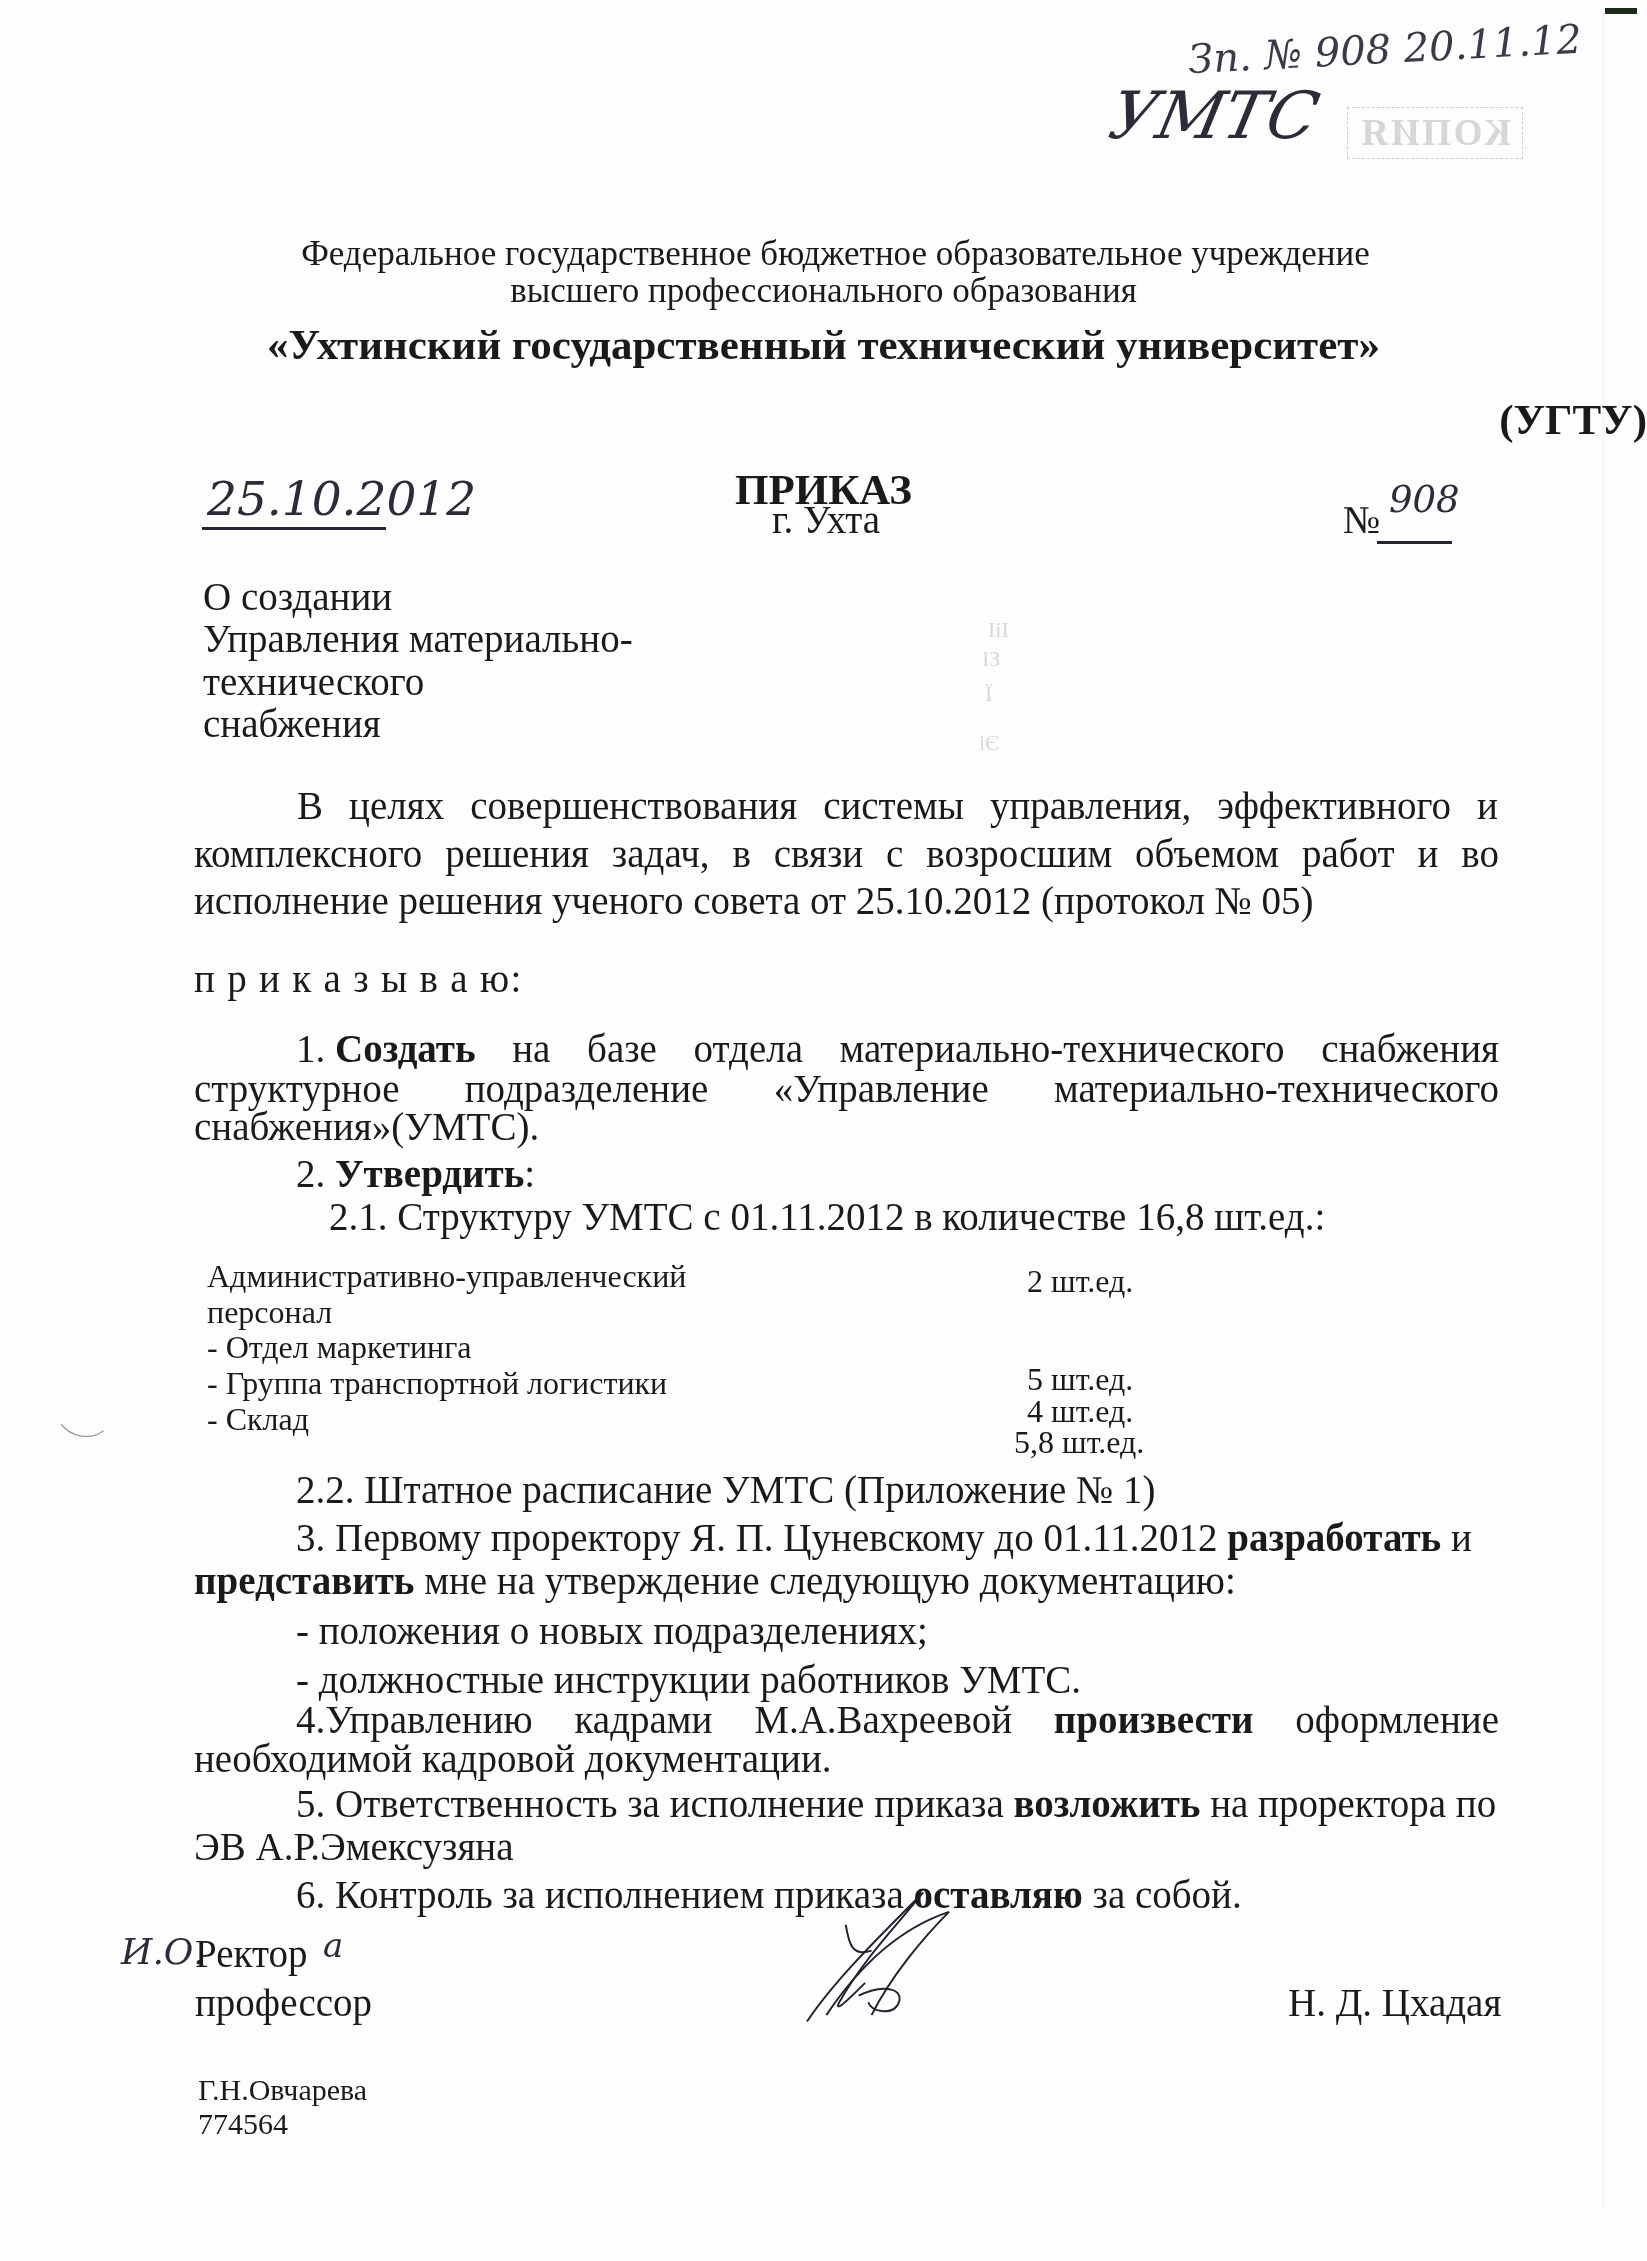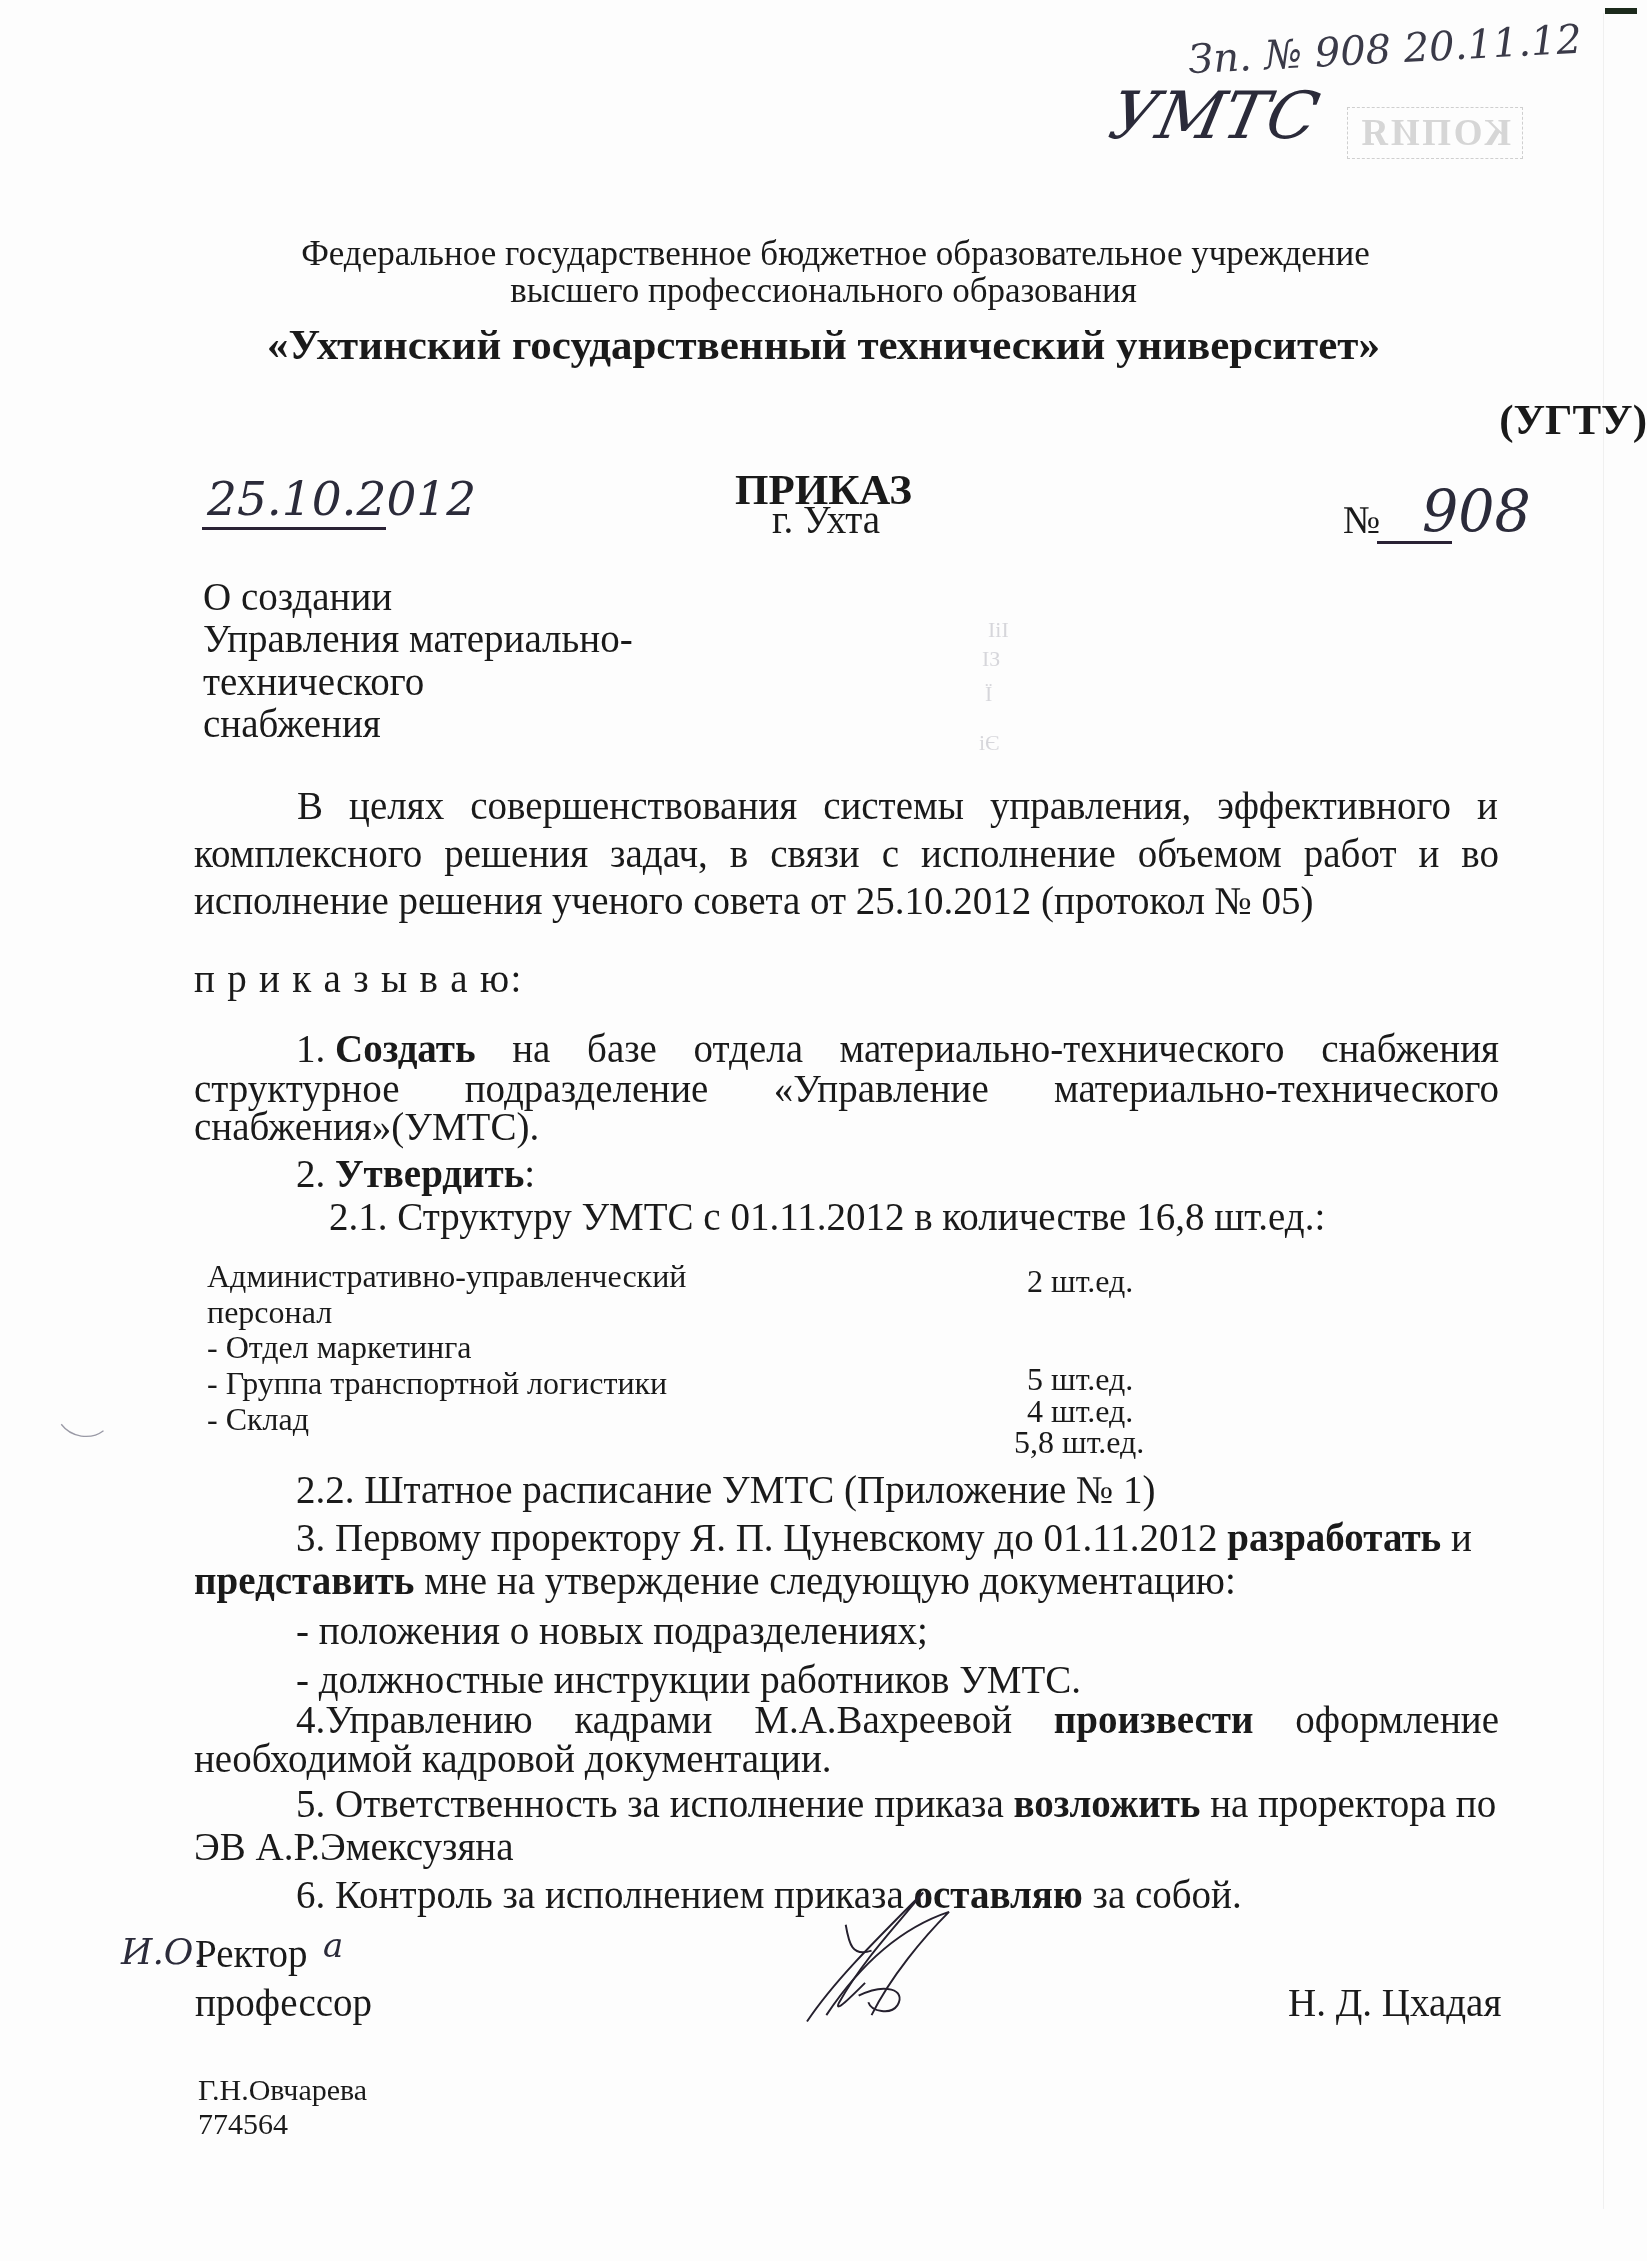--- a/index.html
+++ b/index.html
@@ -57,21 +57,21 @@
   <div class="abs center hdr-reg" style="top:271px;">высшего профессионального образования</div>
   <div class="abs center hdr-univ" style="top:320px;">«Ухтинский государственный технический университет»</div>
   <div class="abs center hdr-univ" style="top:395px;text-align:right;">(УГТУ)</div>
 
   <div class="abs center hdr-bold" style="top:465px;">ПРИКАЗ</div>
 
   <div class="abs hand" style="left:207px; top:471px; font-size:47px;">25.10.2012</div>
   <div class="underline-rule" style="left:202px; top:527px; width:184px;"></div>
   <div class="abs body" style="left:772px; top:497px;">г. Ухта</div>
   <div class="abs body" style="left:1343px; top:497px;">№</div>
-  <div class="abs hand" style="left:1389px; top:478px; font-size:57px;margin-left:33px;">908</div>
+  <div class="abs hand" style="left:1389px; top:478px; font-size:37px;">908</div>
   <div class="underline-rule" style="left:1377px; top:541px; width:75px;"></div>
 
   <div class="abs body" style="left:203px; top:574px;">О создании</div>
   <div class="abs body" style="left:203px; top:616px;">Управления материально-</div>
   <div class="abs body" style="left:203px; top:659px;">технического</div>
   <div class="abs body" style="left:203px; top:701px;">снабжения</div>
 
   <div class="ghost" style="left:988px; top:617px;">ІіІ</div>
   <div class="ghost" style="left:982px; top:646px;">ІЗ</div>
   <div class="ghost" style="left:985px; top:681px;">Ї</div>
@@ -86,21 +86,21 @@
     <span>эффективного</span>
     <span>и</span>
   </div>
   <div class="abs body justify-line" style="left:194px; top:831px; width:1305px;">
     <span>комплексного</span>
     <span>решения</span>
     <span>задач,</span>
     <span>в</span>
     <span>связи</span>
     <span>с</span>
-    <span>исполнение</span>
+    <span>возросшим</span>
     <span>объемом</span>
     <span>работ</span>
     <span>и</span>
     <span>во</span>
   </div>
   <div class="abs body" style="left:194px; top:878px;">исполнение решения ученого совета от 25.10.2012 (протокол № 05)</div>
 
   <div class="abs body" style="left:194px; top:956px; letter-spacing:1.3px;">п р и к а з ы в а ю:</div>
 
   <div class="abs body justify-line" style="left:296px; top:1026px; width:1203px;">

